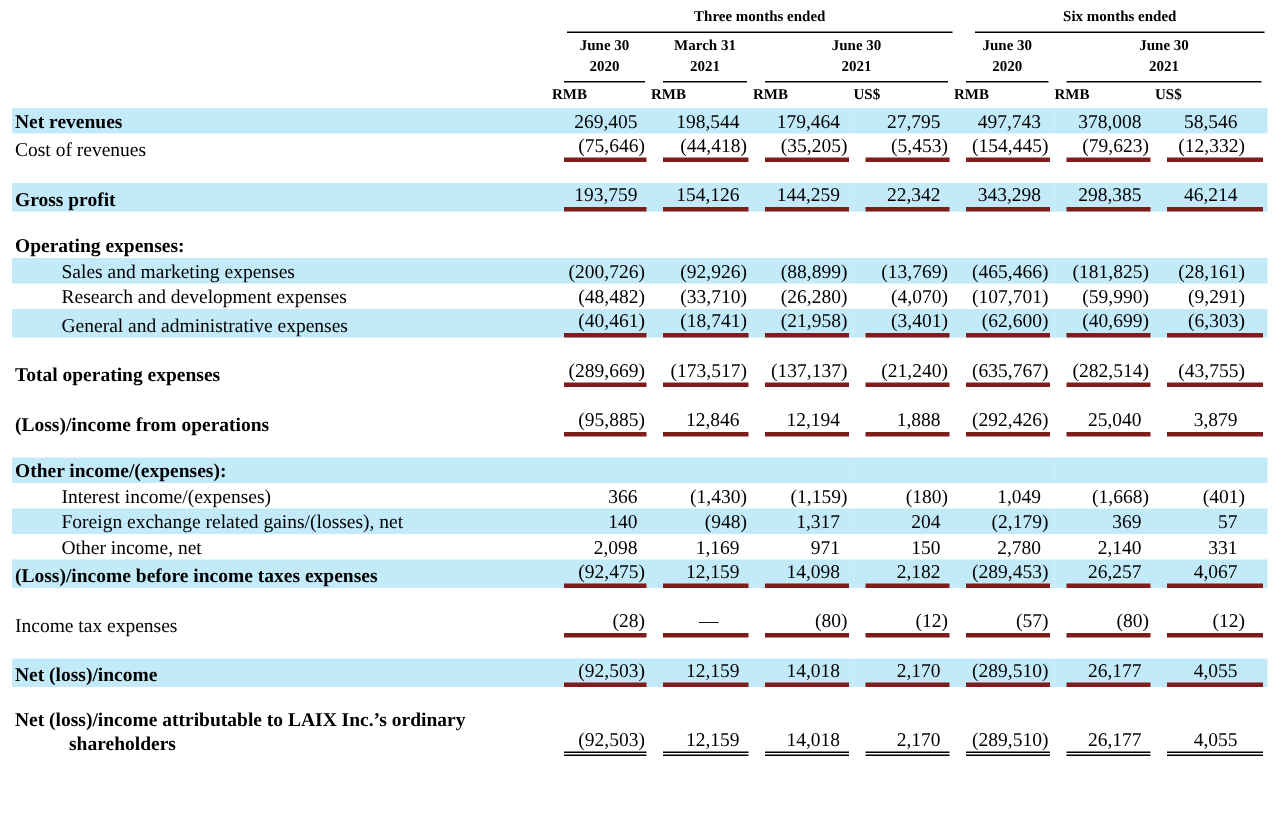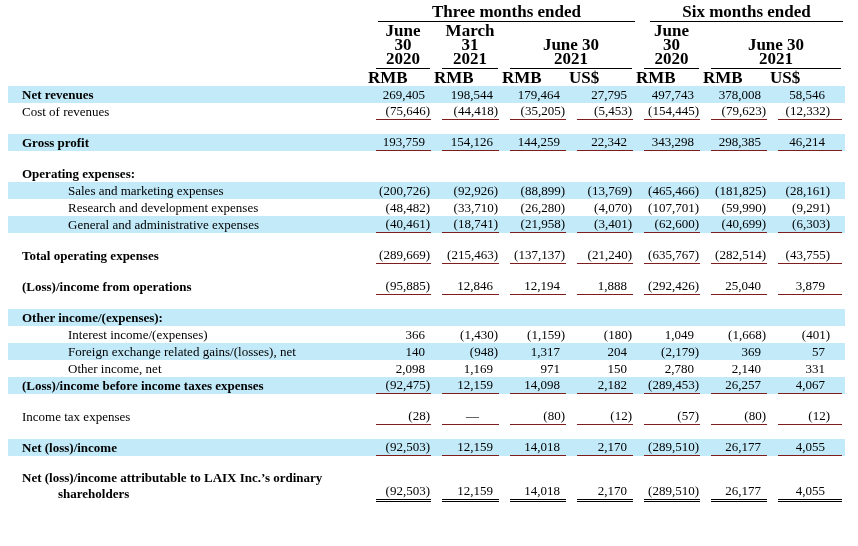--- a/index.html
+++ b/index.html
@@ -9,39 +9,39 @@
     background: #ffffff; color: #000000;
     font-family: "Liberation Serif", "DejaVu Serif", serif;
     overflow: hidden;
   }
   table.fin {
     border-collapse: collapse;
     table-layout: fixed;
     margin: 5px 0 0 8px;
   }
   td { padding: 0; font-size: 13px; line-height: 16px; vertical-align: bottom; }
-  thead td { font-weight: bold; font-size: 17px; line-height: 14px; vertical-align: bottom; }
+  thead td { font-weight: bold; font-size: 10px; line-height: 14px; vertical-align: bottom; }
   .grp { border-bottom: 1px solid #000; text-align: center; padding-bottom: 2px; }
   .g1 { margin: 0 1px 0 10px; }
   .g2 { margin: 0 2px 0 14px; }
   .date { border-bottom: 1px solid #000; text-align: center; margin: 0 4px 0 8px; padding: 2px 0 2px; }
   .cur { text-align: left; padding: 2px 0 1px; }
   tr.data td { height: 17px; }
   tr.spacer td { height: 14px; }
   tr.hl td { background: var(--hl, #c2eaf9); }
-  .lbl { padding-left: 14px; white-space: nowrap; }
+  .lbl { padding-left: 2px; white-space: nowrap; }
   .b { font-weight: bold; }
-  .ind .lbl-text, .lbl.ind { padding-left: 60px; margin-top: 41px; }
+  .ind .lbl-text, .lbl.ind { padding-left: 33px; margin-top: 41px; }
   .ind2 { padding-left: 36px; }
   td.val .num { text-align: right; margin: 0 3px 0 8px; padding-right: 6px; white-space: nowrap; }
   td.val .num.paren { padding-right: 1px; }
   td.val .num.dash { padding-right: 20px; }
   td.val:last-child .num { padding-right: 17px; }
   td.val:last-child .num.paren { padding-right: 12px; }
-  .us { border-bottom: 1px solid #7f1d1d; }
+  .us { border-bottom: 3px solid #7f1d1d; }
   .ud { border-bottom: 3px double #000; }
 </style>
 </head>
 <body>
 
 <div>
   <table class="fin">
     <colgroup>
       <col style="width:360px">
       <col style="width:66px">
@@ -269,21 +269,21 @@
         </tr>
         <tr class="spacer">
           <td colspan="8"></td>
         </tr>
         <tr class="data">
           <td class="lbl b">Total operating expenses</td>
           <td class="val">
             <div class="num us paren">(289,669)</div>
           </td>
           <td class="val">
-            <div class="num us paren">(215,463)</div>
+            <div class="num us paren">(173,517)</div>
           </td>
           <td class="val">
             <div class="num us paren">(137,137)</div>
           </td>
           <td class="val">
             <div class="num us paren">(21,240)</div>
           </td>
           <td class="val">
             <div class="num us paren">(635,767)</div>
           </td>

